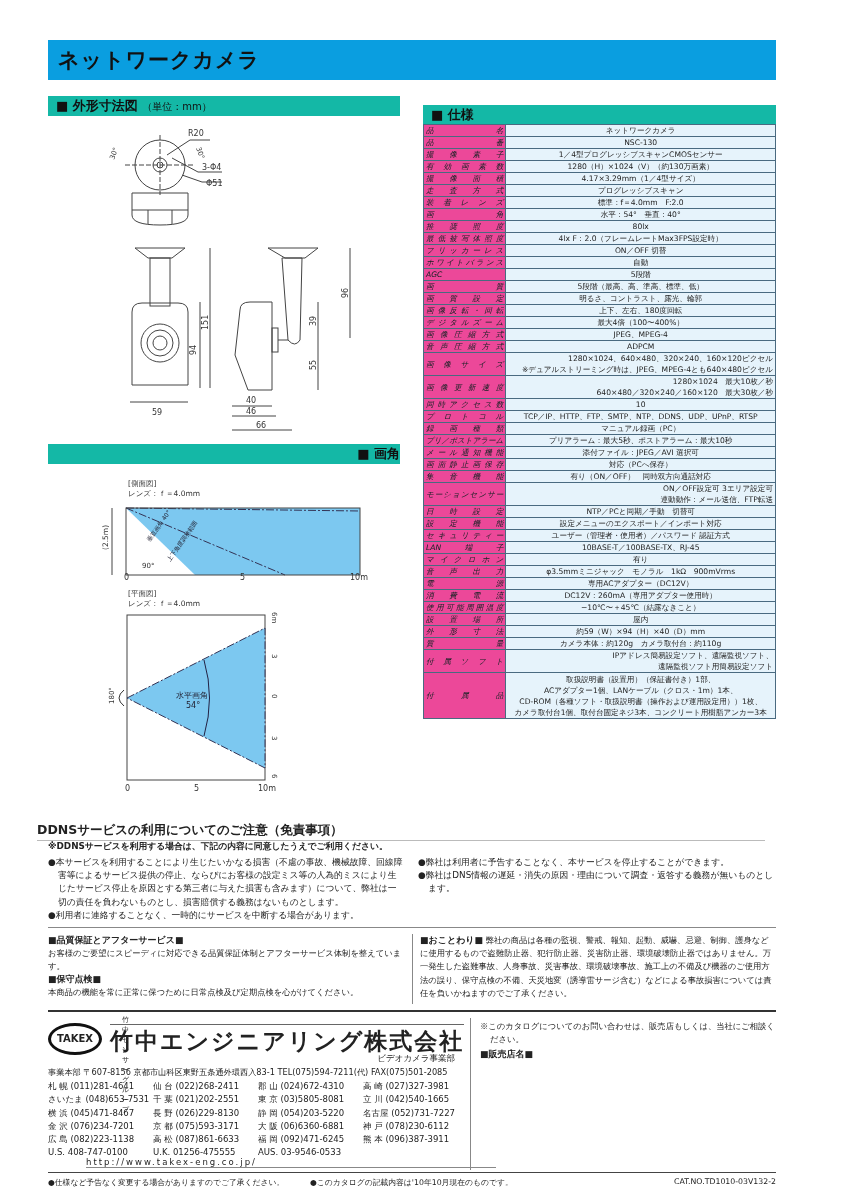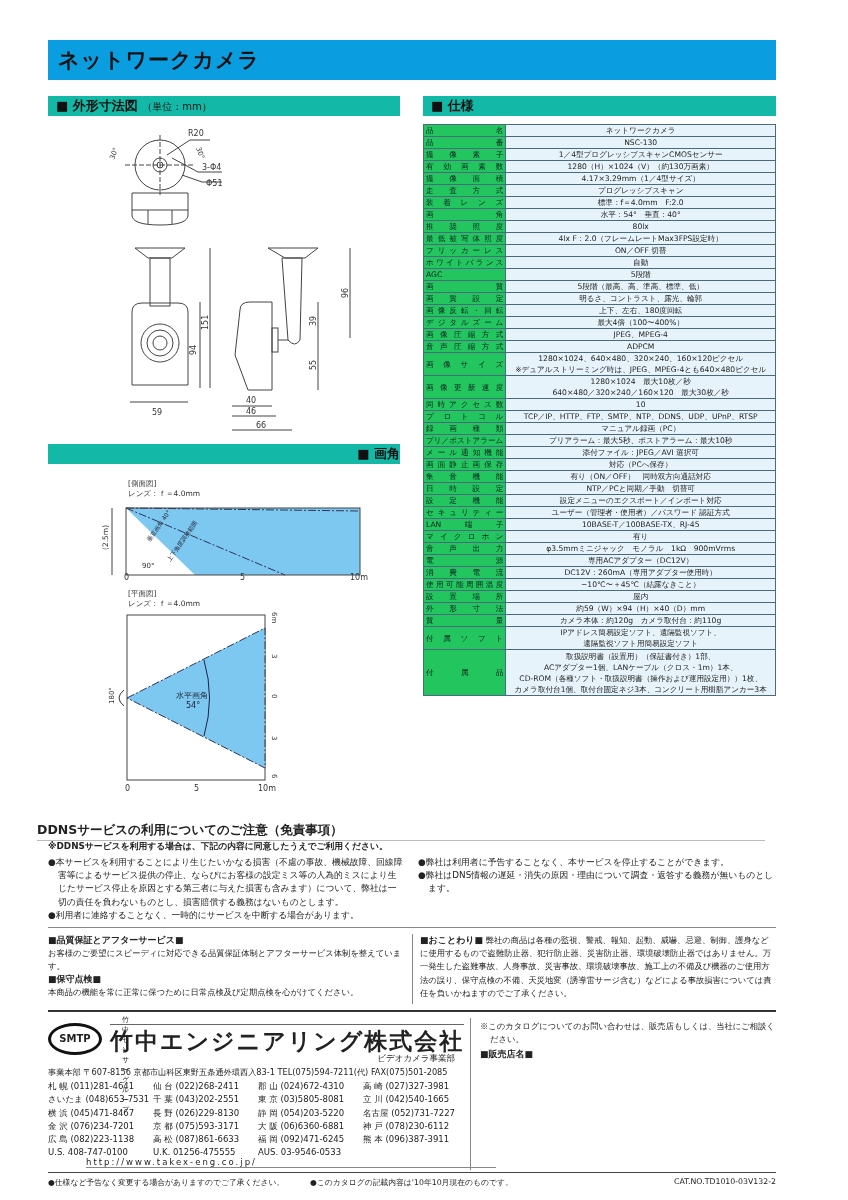--- a/index.html
+++ b/index.html
@@ -8,23 +8,23 @@
 
   .title-bar { position: absolute; left: 48px; top: 40px; width: 728px; height: 40px; background: #0a9ee0; }
   .title-bar h1 { font-size: 21px; font-weight: bold; color: #111; line-height: 40px; padding-left: 10px; letter-spacing: 1px; }
 
   .sec-head { position: absolute; height: 20px; background: #14b8a6; font-size: 13px; font-weight: bold; color: #111; line-height: 20px; padding-left: 8px; }
   .sec-head .sub { font-size: 10px; font-weight: normal; }
 
   
   .spec { position: absolute; left: 423px; top: 124px; width: 353px; border-collapse: collapse; font-size: 7.6px; }
   .spec td { border: 1px solid #4a6a80; padding: 0 2px; height: 11.7px; line-height: 11px; }
-  .spec td.k { width: 71px; background: #22c55e; color: #122; white-space: nowrap; text-align: justify; text-align-last: justify; }
+  .spec td.k { width: 71px; background: #ec4899; color: #122; white-space: nowrap; text-align: justify; text-align-last: justify; font-style: italic; }
   .spec td.v { background: #e6f3fb; text-align: center; color: #222; }
-  .spec tr.tall td { height: 23px; }
+  .spec tr.tall td { height: 23px; text-align: right; }
   .spec tr.tall4 td { height: 46px; }
 
   
   .diagram { position: absolute; }
 
   
   .ddns-title { position: absolute; left: 37px; top: 822px; width: 728px; font-size: 12.5px; font-weight: bold; border-bottom: 1px solid #bbb; padding-bottom: 1px; }
   .ddns-note { position: absolute; left: 48px; top: 841px; font-size: 8.8px; font-weight: bold; }
   .ddns-col { position: absolute; top: 856px; font-size: 8.8px; line-height: 13.2px; }
   .ddns-col p { padding-left: 10px; text-indent: -10px; }
@@ -50,21 +50,21 @@
 <body>
 
 <div class="title-bar">
   <h1>ネットワークカメラ</h1>
 </div>
 
 <div class="sec-head" style="left:48px;top:96px;width:352px;">
   <span>■ 外形寸法図</span>
   <span class="sub">（単位：mm）</span>
 </div>
-<div class="sec-head" style="left:423px;top:96px;width:353px;">
+<div class="sec-head" style="left:423px;top:105px;width:353px;">
   <span>■ 仕様</span>
 </div>
 <div class="sec-head" style="left:48px;top:444px;width:352px;text-align:right;">
   <span>■ 画角</span>
 </div>
 
 <svg class="diagram" style="left:100px;top:120px;" width="140" height="120">
   <g stroke="#444" fill="none" stroke-width="1">
     <circle cx="60" cy="45" r="25"></circle>
     <circle cx="60" cy="45" r="7"></circle>
@@ -329,20 +329,27 @@
         <td class="v">
           <div>対応（PCへ保存）</div>
         </td>
       </tr>
       <tr>
         <td class="k">集音機能</td>
         <td class="v">
           <div>有り（ON／OFF）　同時双方向通話対応</div>
         </td>
       </tr>
+      <tr class="tall">
+        <td class="k">モーションセンサー</td>
+        <td class="v">
+          <div>ON／OFF設定可 3エリア設定可</div>
+          <div>連動動作：メール送信、FTP転送</div>
+        </td>
+      </tr>
       <tr>
         <td class="k">日時設定</td>
         <td class="v">
           <div>NTP／PCと同期／手動　切替可</div>
         </td>
       </tr>
       <tr>
         <td class="k">設定機能</td>
         <td class="v">
           <div>設定メニューのエクスポート／インポート対応</div>
@@ -446,33 +453,33 @@
   <div class="small-p">本商品の機能を常に正常に保つために日常点検及び定期点検を心がけてください。</div>
 </div>
 <div class="divider" style="left:412px;top:934px;width:1px;height:70px;"></div>
 <div class="small-p" style="position:absolute;left:420px;top:934px;width:356px;line-height:13.2px;">
   <b class="small-h" style="font-family:'DejaVu Sans',sans-serif;">■おことわり■</b>
   <span>弊社の商品は各種の監視、警戒、報知、起動、威嚇、忌避、制御、護身などに使用するもので盗難防止器、犯行防止器、災害防止器、環境破壊防止器ではありません。万一発生した盗難事故、人身事故、災害事故、環境破壊事故、施工上の不備及び機器のご使用方法の誤り、保守点検の不備、天災地変（誘導雷サージ含む）などによる事故損害については責任を負いかねますのでご了承ください。</span>
 </div>
 <div class="divider" style="left:48px;top:1010px;width:728px;height:2px;background:#333;"></div>
 
 <div class="logo-box">
-  <div class="logo-oval">SMTP</div>
+  <div class="logo-oval">TAKEX</div>
   <div class="group-name">竹中センサーグループ</div>
   <div class="company">竹中エンジニアリング株式会社</div>
 </div>
 <div class="dept">ビデオカメラ事業部</div>
 <div class="hq">事業本部 〒607-8156 京都市山科区東野五条通外環西入83-1 TEL(075)594-7211(代) FAX(075)501-2085</div>
 <div class="branches" id="branches">
     <div>札 幌 (011)281-4641</div>
     <div>仙 台 (022)268-2411</div>
     <div>郡 山 (024)672-4310</div>
     <div>高 崎 (027)327-3981</div>
     <div>さいたま (048)653-7531</div>
-    <div>千 葉 (043)202-2551</div>
+    <div>千 葉 (021)202-2551</div>
     <div>東 京 (03)5805-8081</div>
     <div>立 川 (042)540-1665</div>
     <div>横 浜 (045)471-8467</div>
     <div>長 野 (026)229-8130</div>
     <div>静 岡 (054)203-5220</div>
     <div>名古屋 (052)731-7227</div>
     <div>金 沢 (076)234-7201</div>
     <div>京 都 (075)593-3171</div>
     <div>大 阪 (06)6360-6881</div>
     <div>神 戸 (078)230-6112</div>

